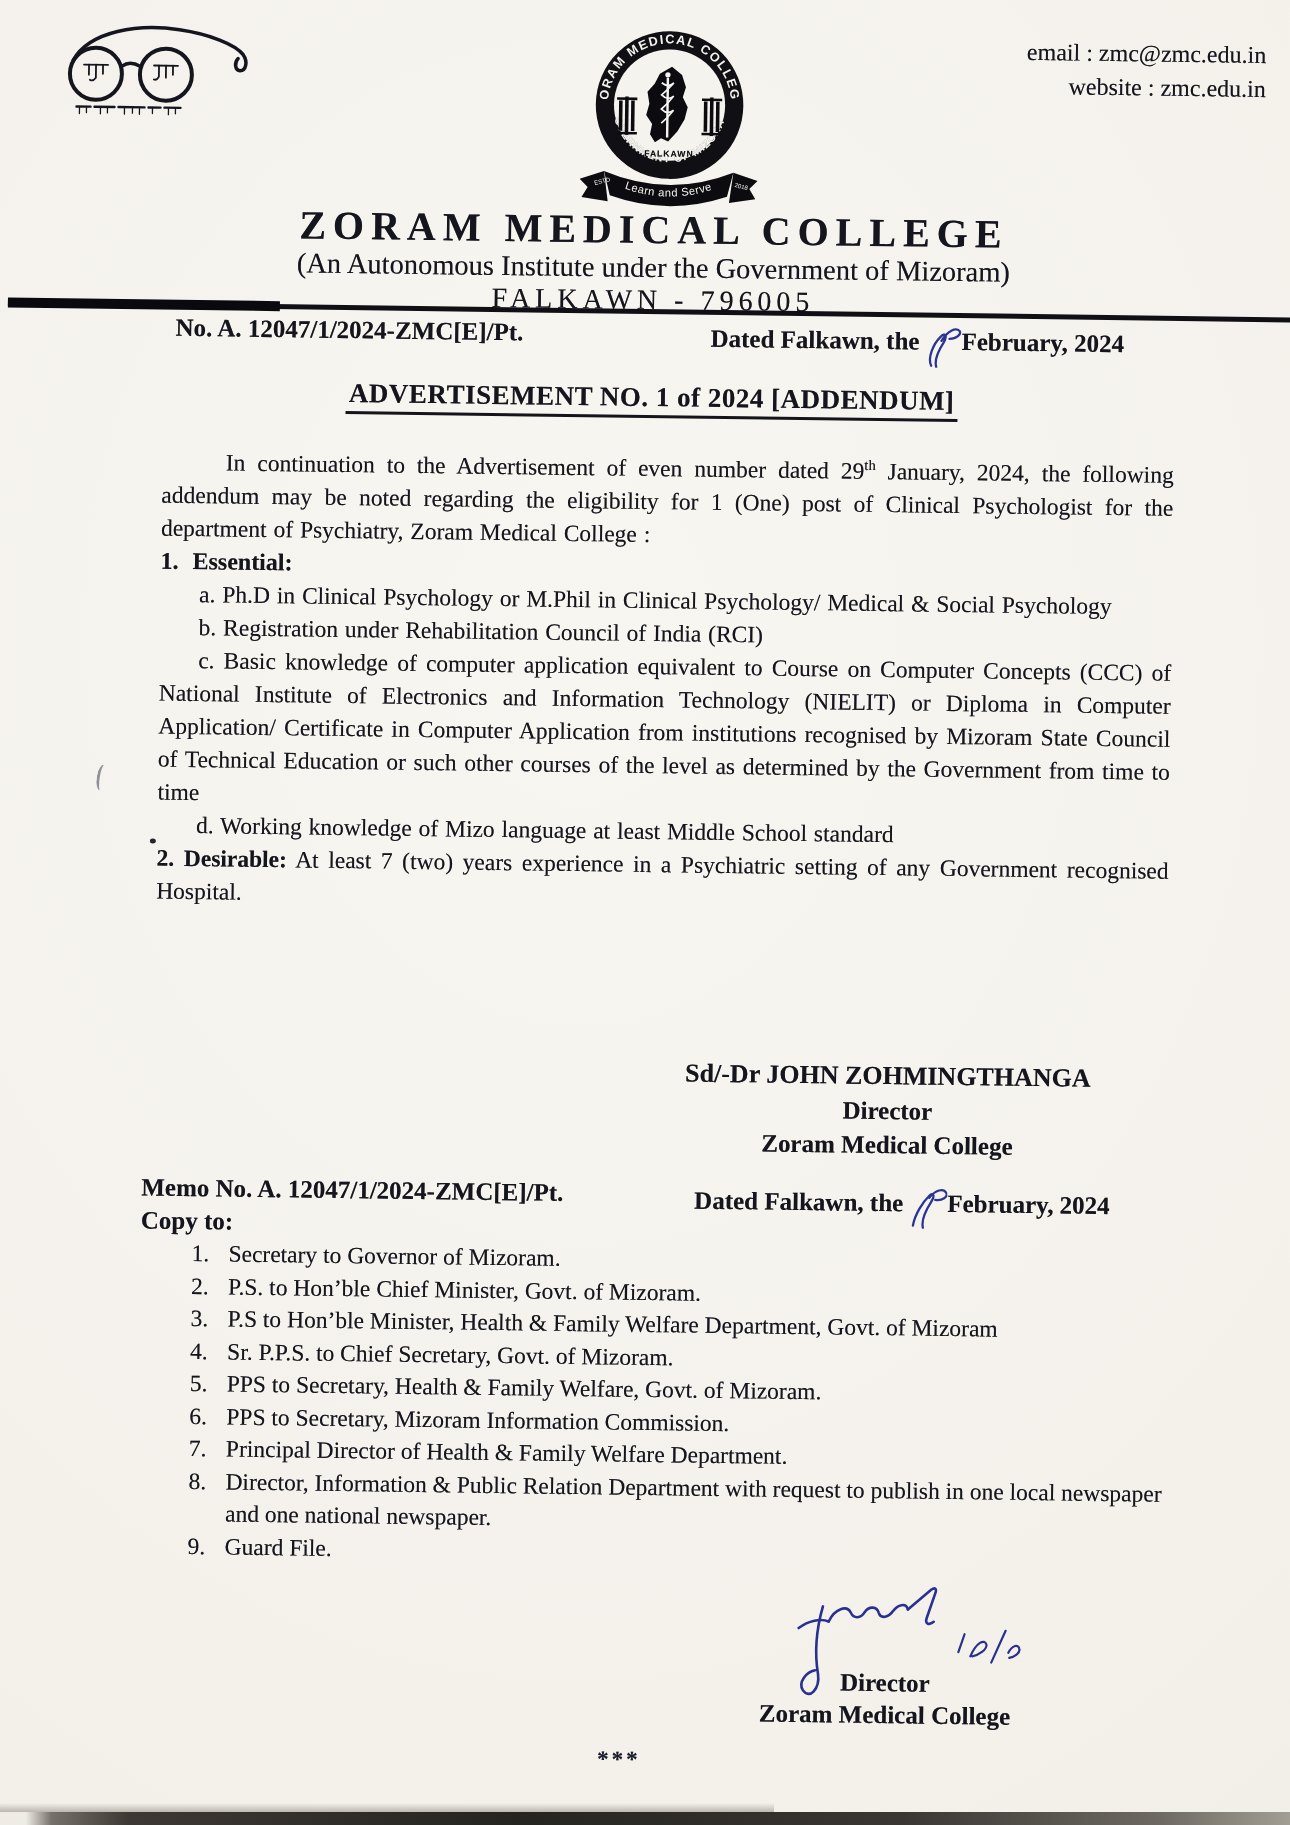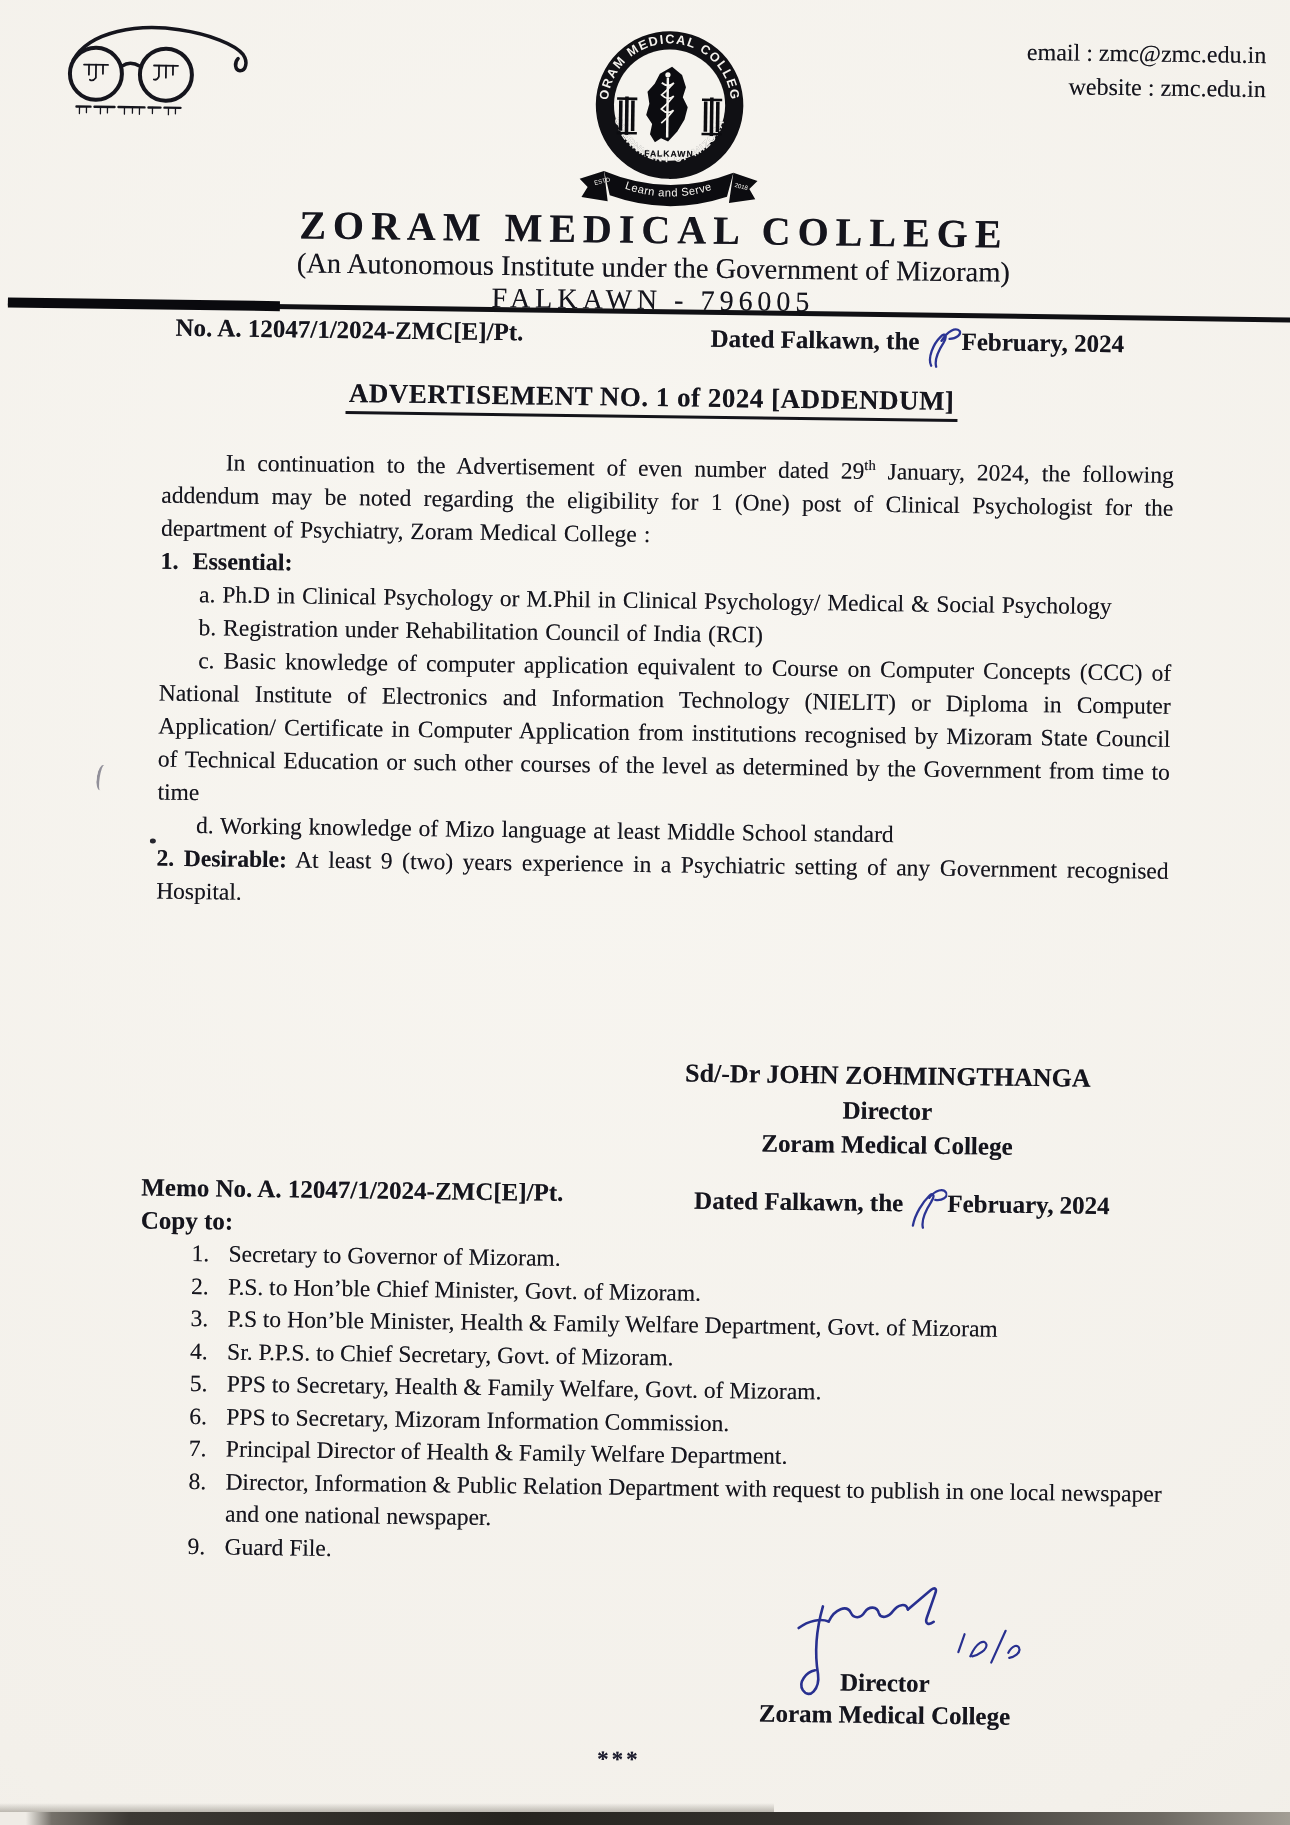--- a/index.html
+++ b/index.html
@@ -164,21 +164,21 @@
       <span class="ul">ADVERTISEMENT NO. 1 of 2024 [ADDENDUM]</span>
     </div>
 
     <div class="abs body-text">
       <p class="intro"><span>In continuation to the Advertisement of even number dated 29</span><sup>th</sup><span> January, 2024, the following addendum may be noted regarding the eligibility for 1 (One) post of Clinical Psychologist for the department of Psychiatry, Zoram Medical College :</span></p>
       <p class="essential-head"><span>1.</span><span class="lbl">Essential:</span></p>
       <p class="sub-item"><span>a.</span> <span>Ph.D in Clinical Psychology or M.Phil in Clinical Psychology/ Medical &amp; Social Psychology</span></p>
       <p class="sub-item"><span>b.</span> <span>Registration under Rehabilitation Council of India (RCI)</span></p>
       <p class="sub-item"><span>c.</span> <span>Basic knowledge of computer application equivalent to Course on Computer Concepts (CCC) of National Institute of Electronics and Information Technology (NIELIT) or Diploma in Computer Application/ Certificate in Computer Application from institutions recognised by Mizoram State Council of Technical Education or such other courses of the level as determined by the Government from time to time</span></p>
       <p class="sub-item"><span>d.</span> <span>Working knowledge of Mizo language at least Middle School standard</span></p>
-      <p class="desirable"><span class="bold">2.</span> <span class="bold">Desirable:</span><span> At least 9 (two) years experience in a Psychiatric setting of any Government recognised Hospital.</span></p>
+      <p class="desirable"><span class="bold">2.</span> <span class="bold">Desirable:</span><span> At least 7 (two) years experience in a Psychiatric setting of any Government recognised Hospital.</span></p>
     </div>
 
     <div class="abs sig-top">
       <div class="nm">Sd/-Dr JOHN ZOHMINGTHANGA</div>
       <div>Director</div>
       <div>Zoram Medical College</div>
     </div>
 
     <div class="abs memo-no">Memo No. A. 12047/1/2024-ZMC[E]/Pt.</div>
     <div class="abs date-line date2">

